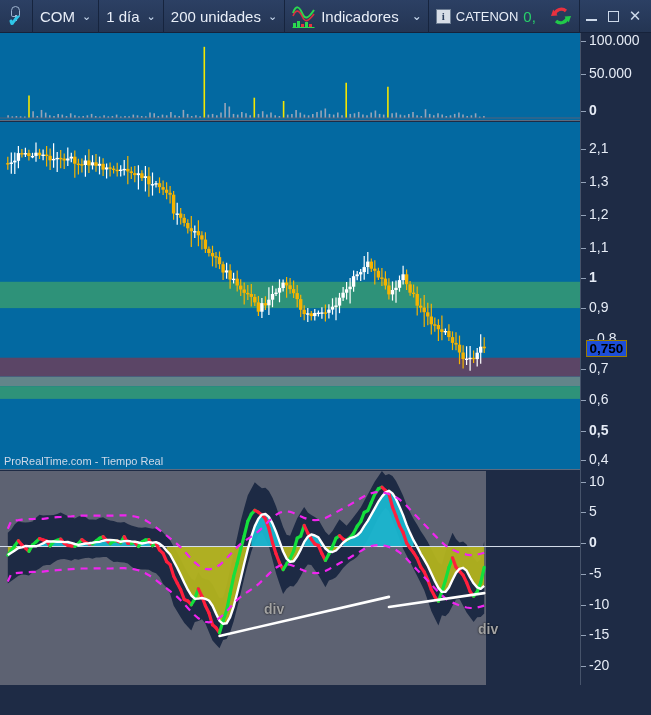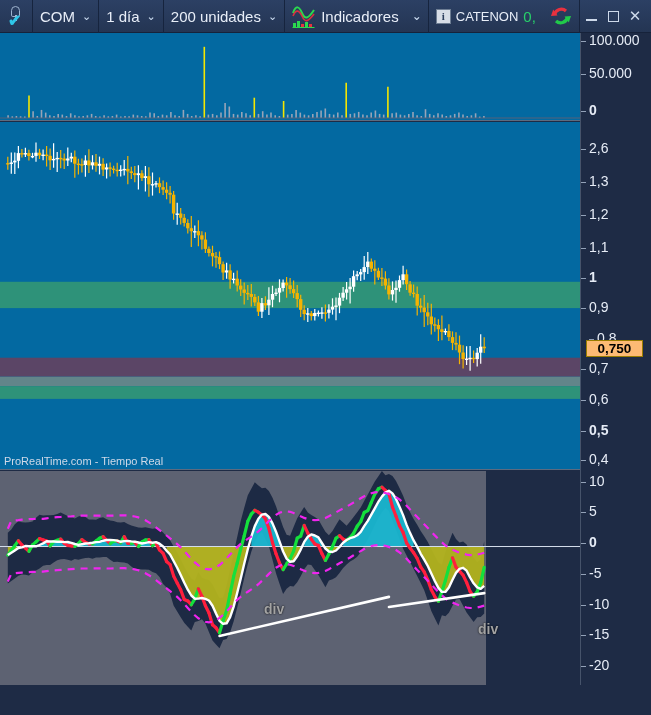--- a/index.html
+++ b/index.html
@@ -75,22 +75,22 @@
     background:#1e2b45; border-left:1px solid #46536a;
   }
   .tick {
     position:absolute; left:0; color:#e6ecf6; font-size:14px;
     white-space:nowrap; line-height:1;
   }
   .tick .dash { display:inline-block; width:5px; height:1px; background:#93a2b8;
                 vertical-align:middle; margin-right:3px; }
   .tick.b { font-weight:bold; }
   #pricetag {
-    position:absolute; left:5px; width:57px; height:17px;
-    background:#fdba74; border:1px solid #9a7c00; color:#000;
+    position:absolute; left:5px; width:41px; height:17px;
+    background:#1d4ed8; border:1px solid #9a7c00; color:#000;
     font-size:13.5px; font-weight:bold; text-align:center; line-height:16px;
   }
 
   
   #datebar {
     position:absolute; left:0; top:686px; width:651px; height:29px;
     background:linear-gradient(#223350,#1b2844);
     border-top:1px solid #46536a;
   }
   .dtick { position:absolute; top:6px; color:#e6ecf6; font-size:14px; }
@@ -734,21 +734,21 @@
         <line x1="219.52941176470586" y1="164.90588235294115" x2="388.94117647058823" y2="125.88235294117648" stroke="#ffffff" stroke-width="2.6" stroke-linecap="round"></line>
         <line x1="388.94117647058823" y1="135.9529411764706" x2="484.235294117647" y2="122.10588235294117" stroke="#ffffff" stroke-width="2.6" stroke-linecap="round"></line>
       </svg>
   </div>
 
   <div id="axis">
     <div id="axis-ticks">
         <div class="tick" style="top: 0px;"><span class="dash"></span><span>100.000</span></div>
         <div class="tick" style="top: 33px;"><span class="dash"></span><span>50.000</span></div>
         <div class="tick b" style="top: 70px;"><span class="dash"></span><span>0</span></div>
-        <div class="tick" style="top: 108px;"><span class="dash"></span><span>2,6</span></div>
+        <div class="tick" style="top: 108px;"><span class="dash"></span><span>2,1</span></div>
         <div class="tick" style="top: 141px;"><span class="dash"></span><span>1,3</span></div>
         <div class="tick" style="top: 174px;"><span class="dash"></span><span>1,2</span></div>
         <div class="tick" style="top: 207px;"><span class="dash"></span><span>1,1</span></div>
         <div class="tick b" style="top: 237px;"><span class="dash"></span><span>1</span></div>
         <div class="tick" style="top: 267px;"><span class="dash"></span><span>0,9</span></div>
         <div class="tick" style="top: 298px; margin-left: 8px;"><span class="dash"></span><span>0,8</span></div>
         <div class="tick" style="top: 328px;"><span class="dash"></span><span>0,7</span></div>
         <div class="tick" style="top: 359px;"><span class="dash"></span><span>0,6</span></div>
         <div class="tick b" style="top: 390px;"><span class="dash"></span><span>0,5</span></div>
         <div class="tick" style="top: 419px;"><span class="dash"></span><span>0,4</span></div>

